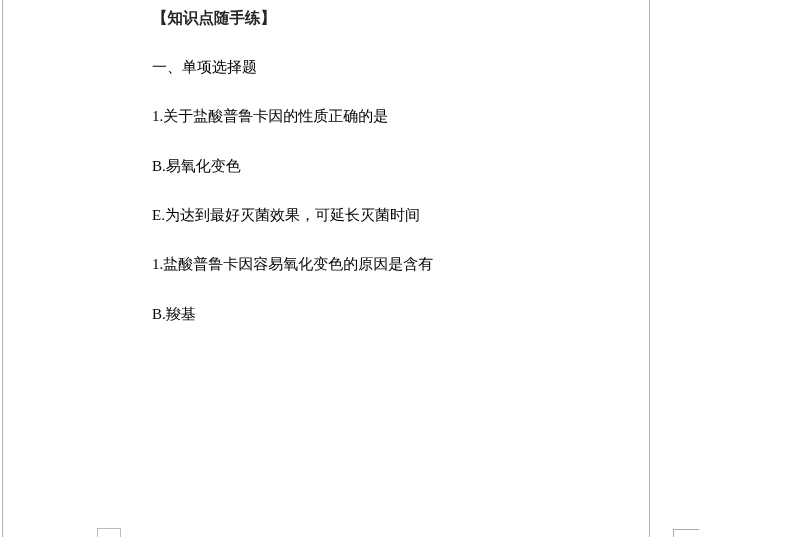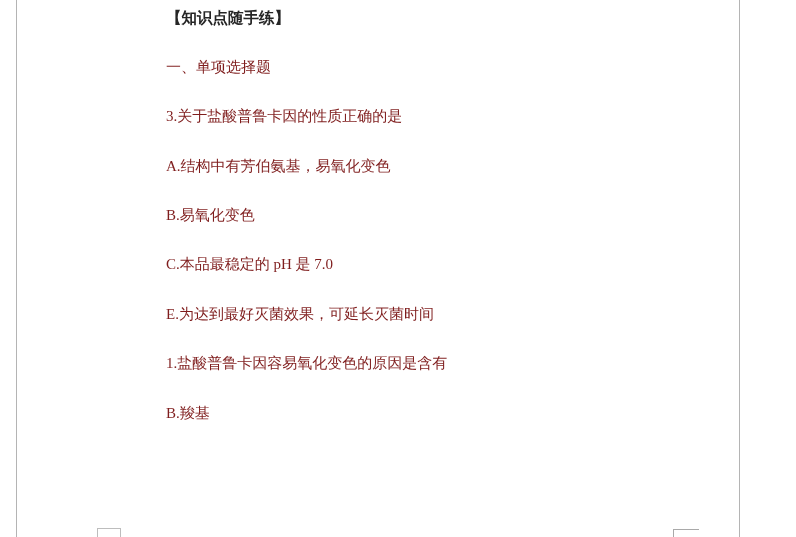--- a/index.html
+++ b/index.html
@@ -6,36 +6,36 @@
     margin: 0;
     padding: 0;
     width: 796px;
     height: 537px;
     background: #ffffff;
     overflow: hidden;
     font-family: "Liberation Serif", "DejaVu Serif", serif;
   }
   .doc-page {
     position: absolute;
-    left: 16px;
+    left: 2px;
     top: 0;
-    width: 724px;
+    width: 648px;
     height: 537px;
     border-left: 1px solid #b4b4b4;
     border-right: 1px solid #b4b4b4;
     background: #ffffff;
     box-sizing: border-box;
     padding: 9.5px 0 0 149px;
   }
   .doc-page p {
     margin: 0;
     height: 49.4px;
     line-height: 16px;
     font-size: 15px;
-    color: #7f1d1d;
+    color: #000000;
     white-space: pre;
   }
   .doc-page p.heading {
     font-weight: bold;
     color: #262626;
     font-size: 15.5px;
   }
   .partial-cell-left {
     position: absolute;
     left: 97px;
@@ -56,23 +56,21 @@
     border-top: 1px solid #a9a9a9;
     background: transparent;
   }
 </style>
 </head>
 <body>
 
 <div class="doc-page">
   <p class="heading">【知识点随手练】</p>
   <p>一、单项选择题</p>
-  <p>3.关于盐酸普鲁卡因的性质正确的是</p>
-  <p>A.结构中有芳伯氨基，易氧化变色</p>
+  <p>1.关于盐酸普鲁卡因的性质正确的是</p>
   <p>B.易氧化变色</p>
-  <p>C.本品最稳定的 pH 是 7.0</p>
   <p>E.为达到最好灭菌效果，可延长灭菌时间</p>
   <p>1.盐酸普鲁卡因容易氧化变色的原因是含有</p>
   <p>B.羧基</p>
 </div>
 
 <div class="partial-cell-left"></div>
 <div class="partial-cell-right"></div>
 
 </body></html>

